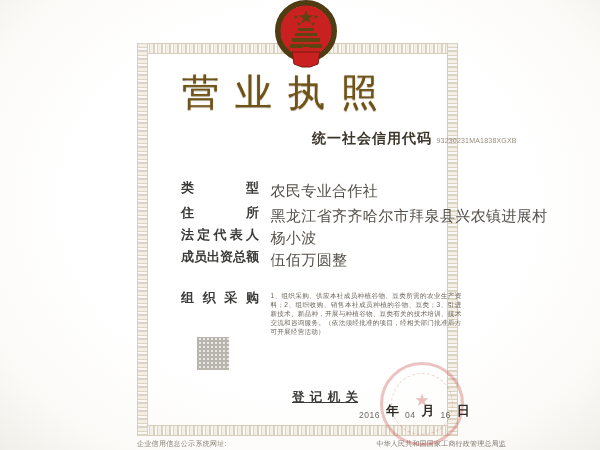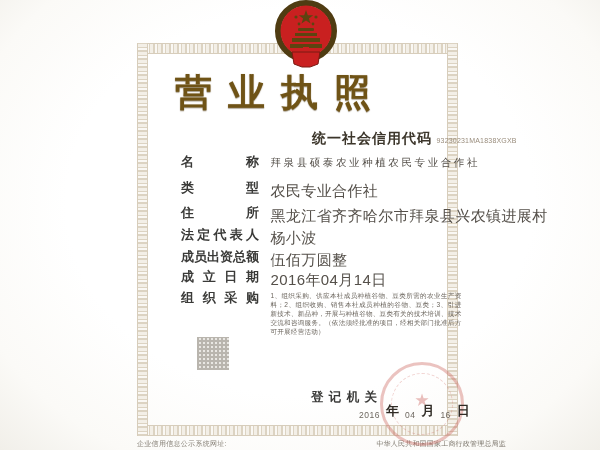--- a/index.html
+++ b/index.html
@@ -19,22 +19,22 @@
   .band.top{left:0;top:0;width:100%;height:9px;}
   .band.bottom{left:0;bottom:0;width:100%;height:9px;}
   .band.v.left{left:0;top:0;width:9px;height:100%;}
   .band.v.right{right:0;top:0;width:9px;height:100%;}
 
   
   .emblem{position:absolute;left:274px;top:0px;width:64px;height:68px;}
 
   
   .title{
-    position:absolute;left:143px;top:68px;width:260px;text-align:center;
-    font-size:37px;font-weight:bold;color:#6f5316;letter-spacing:16px;text-indent:16px;
+    position:absolute;left:150px;top:68px;width:260px;text-align:center;
+    font-size:37px;font-weight:normal;color:#6f5316;letter-spacing:16px;text-indent:16px;
     font-family:"Liberation Serif", serif;
     text-shadow:0 1px 1px rgba(62,42,6,.45), 0 0 1px rgba(120,88,20,.4);
   }
 
   
   .credit{position:absolute;left:312px;top:129px;white-space:nowrap;}
   .credit .lab{font-size:14px;font-weight:bold;color:#3c362b;letter-spacing:1px;}
   .credit .num{font-size:7px;color:#998c7c;letter-spacing:.2px;}
 
   
@@ -52,22 +52,22 @@
     color:#6b655d;text-align:justify;letter-spacing:.2px;padding-top:2px;}
 
   
   .qr{position:absolute;left:197px;top:337px;width:32px;height:33px;opacity:.62;
     background:
       repeating-linear-gradient(0deg,#8f897d 0 2px,transparent 2px 4px),
       repeating-linear-gradient(90deg,#8f897d 0 2px,#ddd9d2 2px 4px);
   }
 
   
-  .regauth{position:absolute;left:311px;top:389px;width:66px;font-size:12.5px;font-weight:bold;
-    color:#3a3a38;text-align:justify;text-align-last:justify;z-index:3;}
+  .regauth{position:absolute;left:292px;top:389px;width:66px;font-size:12.5px;font-weight:bold;
+    color:#3a3a38;text-align:justify;text-align-last:justify;z-index:3;text-decoration:underline;}
   .dateline{position:absolute;left:356px;top:402px;display:flex;align-items:center;z-index:3;}
   .dateline .unit{font-size:13px;font-weight:bold;color:#2f2b25;margin:0 3px;}
   .dateline .num{font-size:8.5px;color:#6d675f;margin:8px 3px 0 3px;letter-spacing:.5px;}
 
   
   .seal{position:absolute;left:380px;top:362px;width:78px;height:78px;border-radius:50%;
     border:3px solid rgba(203,96,90,.38);z-index:2;}
   .seal .ring{position:absolute;inset:8px;border-radius:50%;border:1px dashed rgba(203,96,90,.28);}
   .seal .star{position:absolute;left:0;right:0;top:26px;text-align:center;font-size:15px;
     color:rgba(203,96,90,.40);}
@@ -107,43 +107,35 @@
     </svg>
   </div>
 
   <div class="title">营业执照</div>
 
   <div class="credit">
     <span class="lab">统一社会信用代码</span>
     <span class="num">93230231MA1838XGXB</span>
   </div>
 
-  <div class="row" style="top:153px">
-    <span class="flabel">名称</span>
-    <span class="fvalue wide">拜泉县硕泰农业种植农民专业合作社</span>
-  </div>
   <div class="row" style="top:179px">
     <span class="flabel">类型</span>
     <span class="fvalue">农民专业合作社</span>
   </div>
   <div class="row" style="top:204px">
     <span class="flabel">住所</span>
     <span class="fvalue">黑龙江省齐齐哈尔市拜泉县兴农镇进展村</span>
   </div>
   <div class="row" style="top:226px">
     <span class="flabel">法定代表人</span>
     <span class="fvalue">杨小波</span>
   </div>
   <div class="row" style="top:248px">
     <span class="flabel">成员出资总额</span>
     <span class="fvalue">伍佰万圆整</span>
-  </div>
-  <div class="row" style="top:268px">
-    <span class="flabel">成立日期</span>
-    <span class="fvalue">2016年04月14日</span>
   </div>
   <div class="row" style="top:289px">
     <span class="flabel">组织采购</span>
     <span class="fvalue block">1、组织采购、供应本社成员种植谷物、豆类所需的农业生产资料；2、组织收购、销售本社成员种植的谷物、豆类；3、引进新技术、新品种，开展与种植谷物、豆类有关的技术培训、技术交流和咨询服务。（依法须经批准的项目，经相关部门批准后方可开展经营活动）</span>
   </div>
 
   <div class="qr"></div>
 
   <div class="seal">
     <div class="ring"></div>

